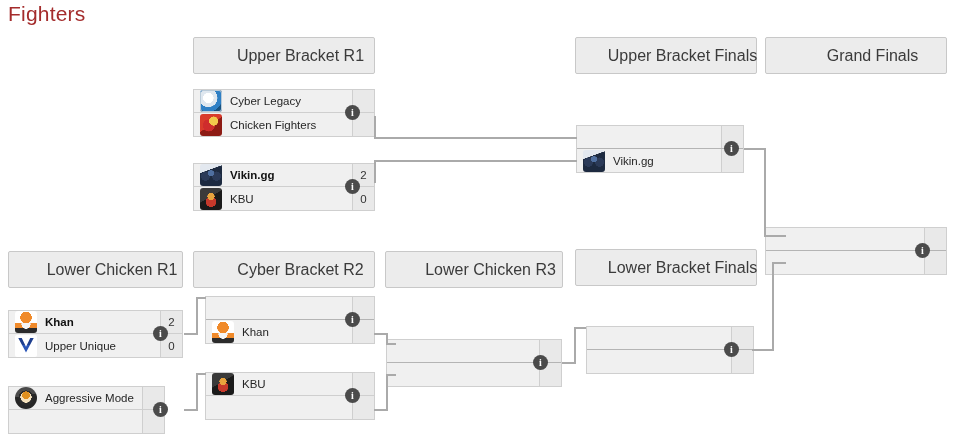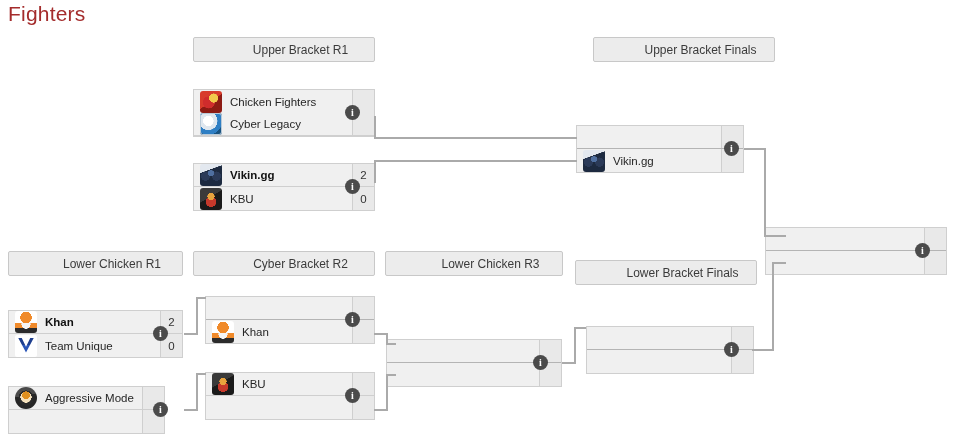--- a/index.html
+++ b/index.html
@@ -24,27 +24,27 @@
     font-size: 21px;
     color: #a42c2c;
     font-weight: 400;
     letter-spacing: .2px;
     white-space: nowrap;
   }
 
   
   .round-header {
     position: absolute;
-    height: 25px;
+    height: 37px;
     box-sizing: border-box;
     background: #ececec;
     border: 1px solid #c8c8c8;
     border-radius: 2px;
     color: #3b3b3b;
-    font-size: 12px;
+    font-size: 16px;
     display: flex;
     align-items: center;
     justify-content: center;
     white-space: nowrap;
     padding-left: 33px;
   }
 
   
   .match {
     position: absolute;
@@ -186,33 +186,36 @@
 </head>
 <body>
 
 <div id="stage">
 
   <div class="page-title">Fighters</div>
 
   <div class="round-header" style="left:193px; top:37px; width:182px;">
     <span>Upper Bracket R1</span>
   </div>
-  <div class="round-header" style="left:593px; top:37px; width:182px;">
+  <div class="round-header" style="left:575px; top:37px; width:182px;">
     <span>Upper Bracket Finals</span>
+  </div>
+  <div class="round-header" style="left:765px; top:37px; width:182px;">
+    <span>Grand Finals</span>
   </div>
   <div class="round-header" style="left:8px; top:251px; width:175px;">
     <span>Lower Chicken R1</span>
   </div>
   <div class="round-header" style="left:193px; top:251px; width:182px;">
     <span>Cyber Bracket R2</span>
   </div>
   <div class="round-header" style="left:385px; top:251px; width:178px;">
     <span>Lower Chicken R3</span>
   </div>
-  <div class="round-header" style="left:575px; top:260px; width:182px;text-align:right;">
+  <div class="round-header" style="left:575px; top:249px; width:182px;text-align:right;">
     <span>Lower Bracket Finals</span>
   </div>
 
   <div class="conn v" style="left:374px; top:116px; height:23px;"></div>
   <div class="conn h" style="left:374px; top:137px; width:203px;"></div>
 
   <div class="conn v" style="left:374px; top:160px; height:23px;"></div>
   <div class="conn h" style="left:374px; top:160px; width:203px;"></div>
 
   <div class="conn h" style="left:744px; top:148px; width:22px;"></div>
@@ -237,32 +240,32 @@
 
   <div class="conn h" style="left:562px; top:362px; width:14px;"></div>
   <div class="conn v" style="left:574px; top:327px; height:37px;"></div>
   <div class="conn h" style="left:574px; top:327px; width:12px;"></div>
 
   <div class="conn h" style="left:752px; top:349px; width:22px;"></div>
   <div class="conn v" style="left:772px; top:262px; height:89px;"></div>
   <div class="conn h" style="left:772px; top:262px; width:14px;"></div>
 
   <div class="match" style="left:193px; top:89px; width:182px; height:48px;">
+    <div class="team-row top">
+      <span class="logo">
+          <span class="lg lg-cyber"></span>
+        </span>
+      <span class="team-name">Cyber Legacy</span>
+      <span class="score-cell"></span>
+    </div>
     <div class="team-row">
       <span class="logo">
           <span class="lg lg-chicken"></span>
         </span>
       <span class="team-name">Chicken Fighters</span>
-      <span class="score-cell"></span>
-    </div>
-    <div class="team-row top">
-      <span class="logo">
-          <span class="lg lg-cyber"></span>
-        </span>
-      <span class="team-name">Cyber Legacy</span>
       <span class="score-cell"></span>
     </div>
   </div>
   <div class="info-badge" style="left:345px; top:105px;">i</div>
 
   <div class="match" style="left:193px; top:163px; width:182px; height:48px;">
     <div class="team-row top">
       <span class="logo">
           <span class="lg lg-vikin"></span>
         </span>
@@ -314,21 +317,21 @@
       <span class="logo">
           <span class="lg lg-khan"></span>
         </span>
       <span class="team-name win">Khan</span>
       <span class="score-cell">2</span>
     </div>
     <div class="team-row">
       <span class="logo">
           <span class="lg lg-unique"></span>
         </span>
-      <span class="team-name">Team Unique</span>
+      <span class="team-name">Upper Unique</span>
       <span class="score-cell">0</span>
     </div>
   </div>
   <div class="info-badge" style="left:153px; top:326px;">i</div>
 
   <div class="match" style="left:8px; top:386px; width:157px; height:48px;">
     <div class="team-row top">
       <span class="logo">
           <span class="lg lg-aggressive"></span>
         </span>

